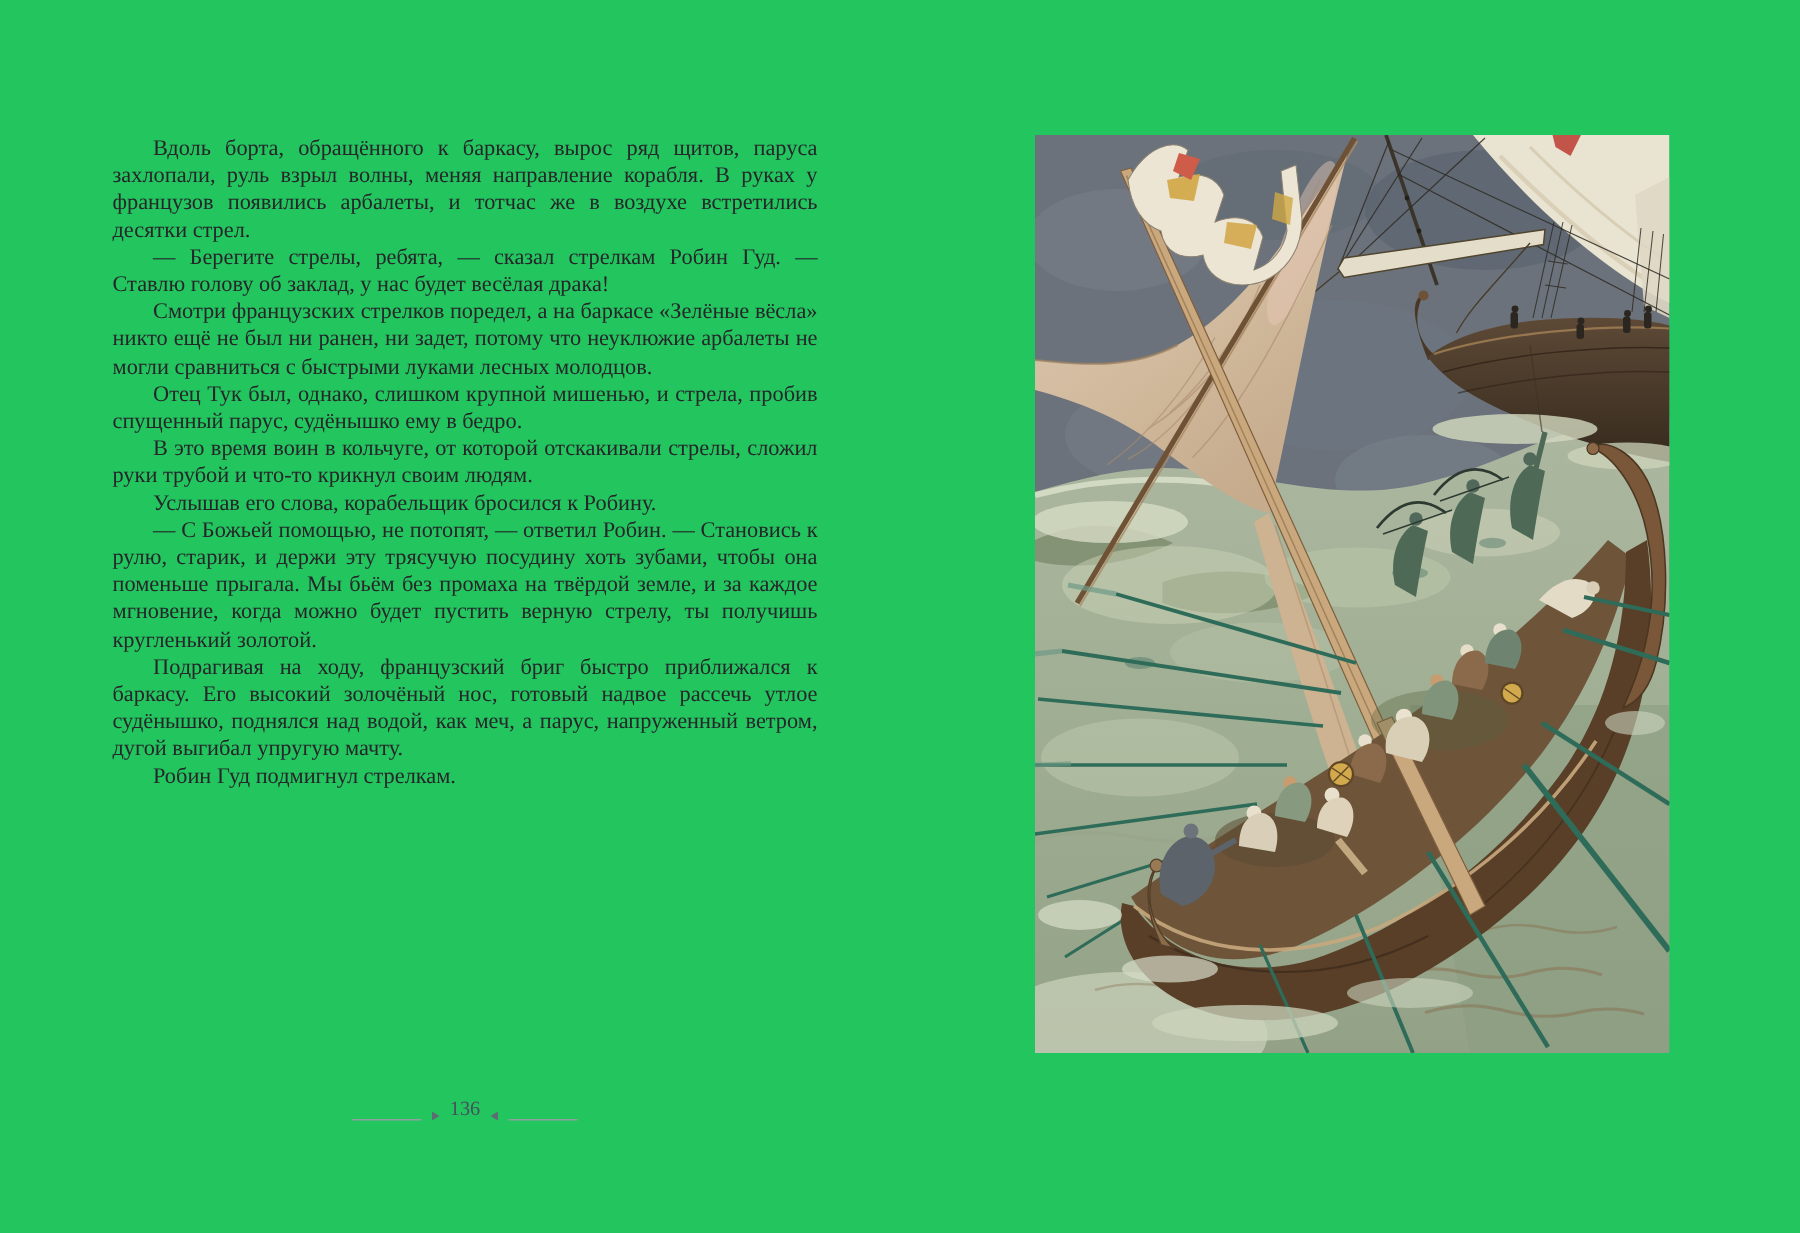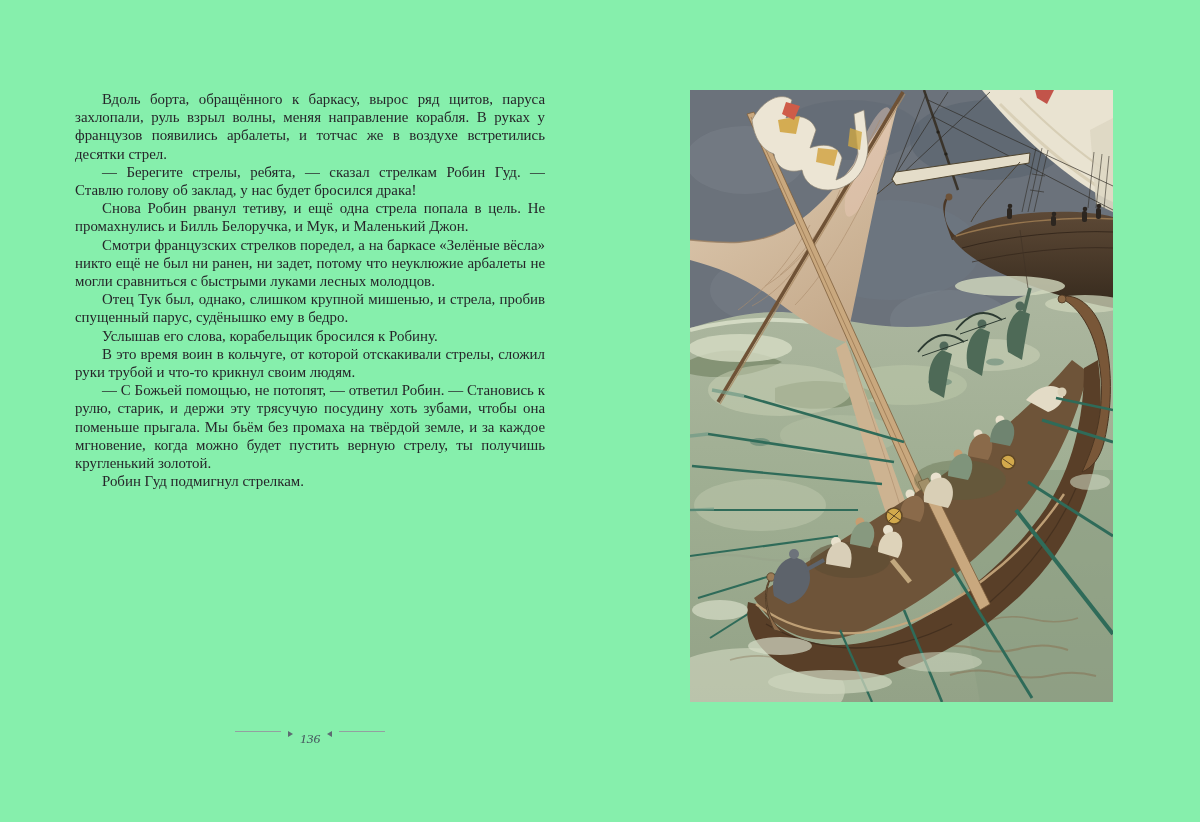--- a/index.html
+++ b/index.html
@@ -1,68 +1,68 @@
 <!DOCTYPE html>
 <html lang="ru"><head>
 <meta charset="utf-8">
 <title>Book spread</title>
 <style>
   html,body{margin:0;padding:0;background:#ffffff;}
   .spread{
-    position:relative;width:1200px;height:822px;background:#86efac;
+    position:relative;width:1200px;height:822px;background:#22c55e;
     font-family:"Liberation Serif", serif;overflow:hidden;
   }
   
   .text-block{
     position:absolute;left:75px;top:90px;width:470px;
     color:#26262a;font-size:14.9px;line-height:18.2px;text-align:justify;
     hyphens:auto;-webkit-hyphens:auto;
   }
   .text-block p{margin:0;text-indent:27px;}
   
   .folio{
     position:absolute;left:75px;top:731px;width:470px;
-    display:flex;align-items:flex-start;justify-content:center;gap:7px;
-    color:#44525c;font-size:13.5px;font-style:italic;
+    display:flex;align-items:flex-end;justify-content:center;gap:7px;
+    color:#44525c;font-size:13.5px;
   }
   .frule{width:46px;height:1px;background:#93a0a0;}
   .ah{width:0;height:0;border-top:3px solid transparent;border-bottom:3px solid transparent;}
   .ah-right{border-left:5px solid #5d6b72;}
   .ah-left{border-right:5px solid #5d6b72;}
   
   .illustration{position:absolute;left:690px;top:90px;width:423px;height:612px;margin:0;}
   .illustration svg{display:block;width:100%;height:100%;}
 </style>
 </head>
 <body>
 
 <div class="spread">
 
   <section class="page-left">
     <div class="text-block">
 
         <p>Вдоль борта, обращённого к баркасу, вырос ряд щитов, паруса захлопали, руль взрыл волны, меняя направление корабля. В руках у французов появились арбалеты, и тотчас же в воздухе встретились десятки стрел.</p>
 
 
-        <p>— Берегите стрелы, ребята, — сказал стрелкам Робин Гуд. — Ставлю голову об заклад, у нас будет бросился драка!</p>
-
-        <p>Снова Робин рванул тетиву, и ещё одна стрела попала в цель. Не промахнулись и Билль Белоручка, и Мук, и Маленький Джон.</p>
+        <p>— Берегите стрелы, ребята, — сказал стрелкам Робин Гуд. — Ставлю голову об заклад, у нас будет весёлая драка!</p>
+
 
         <p>Смотри французских стрелков поредел, а на баркасе «Зелёные вёсла» никто ещё не был ни ранен, ни задет, потому что неуклюжие арбалеты не могли сравниться с быстрыми луками лесных молодцов.</p>
 
         <p>Отец Тук был, однако, слишком крупной мишенью, и стрела, пробив спущенный парус, судёнышко ему в бедро.</p>
 
 
+        <p>В это время воин в кольчуге, от которой отскакивали стрелы, сложил руки трубой и что-то крикнул своим людям.</p>
+
         <p>Услышав его слова, корабельщик бросился к Робину.</p>
 
-        <p>В это время воин в кольчуге, от которой отскакивали стрелы, сложил руки трубой и что-то крикнул своим людям.</p>
-
 
         <p>— С Божьей помощью, не потопят, — ответил Робин. — Становись к рулю, старик, и держи эту трясучую посудину хоть зубами, чтобы она поменьше прыгала. Мы бьём без промаха на твёрдой земле, и за каждое мгновение, когда можно будет пустить верную стрелу, ты получишь кругленький золотой.</p>
 
+        <p>Подрагивая на ходу, французский бриг быстро приближался к баркасу. Его высокий золочёный нос, готовый надвое рассечь утлое судёнышко, поднялся над водой, как меч, а парус, напруженный ветром, дугой выгибал упругую мачту.</p>
 
         <p>Робин Гуд подмигнул стрелкам.</p>
       </div>
     <div class="folio">
       <span class="frule"></span>
       <span class="ah ah-right"></span>
       <span>136</span>
       <span class="ah ah-left"></span>
       <span class="frule"></span>
     </div>

